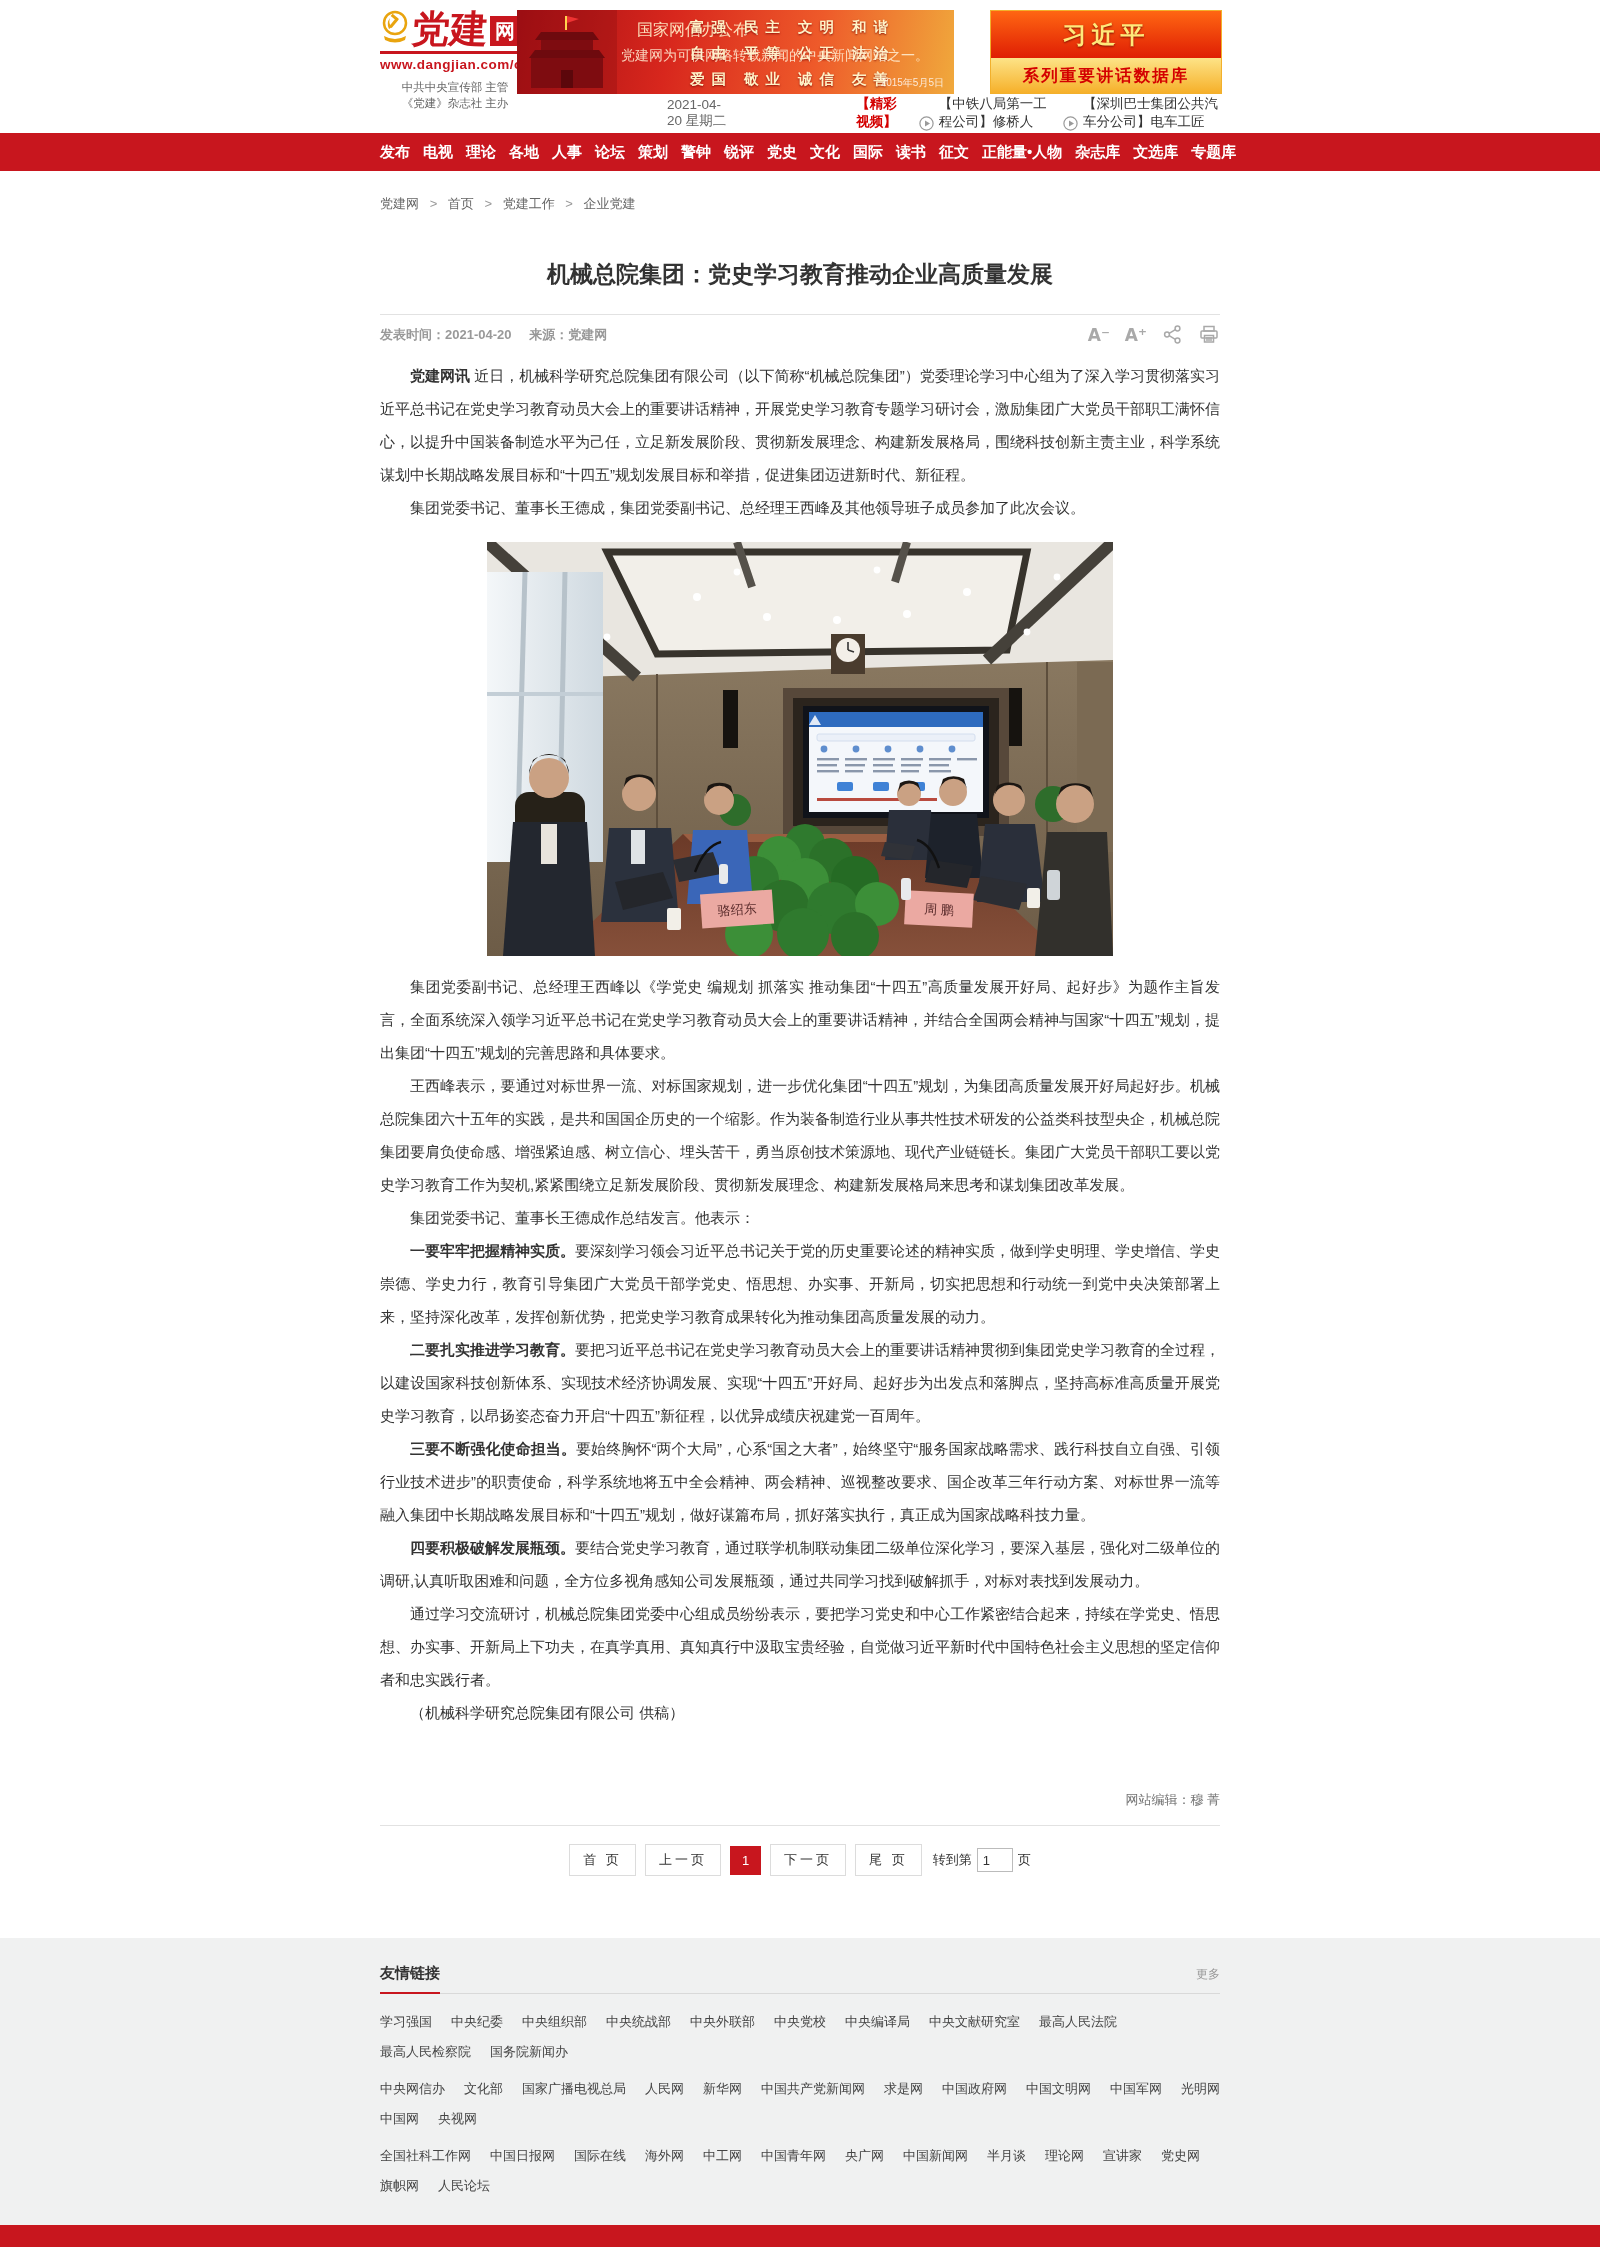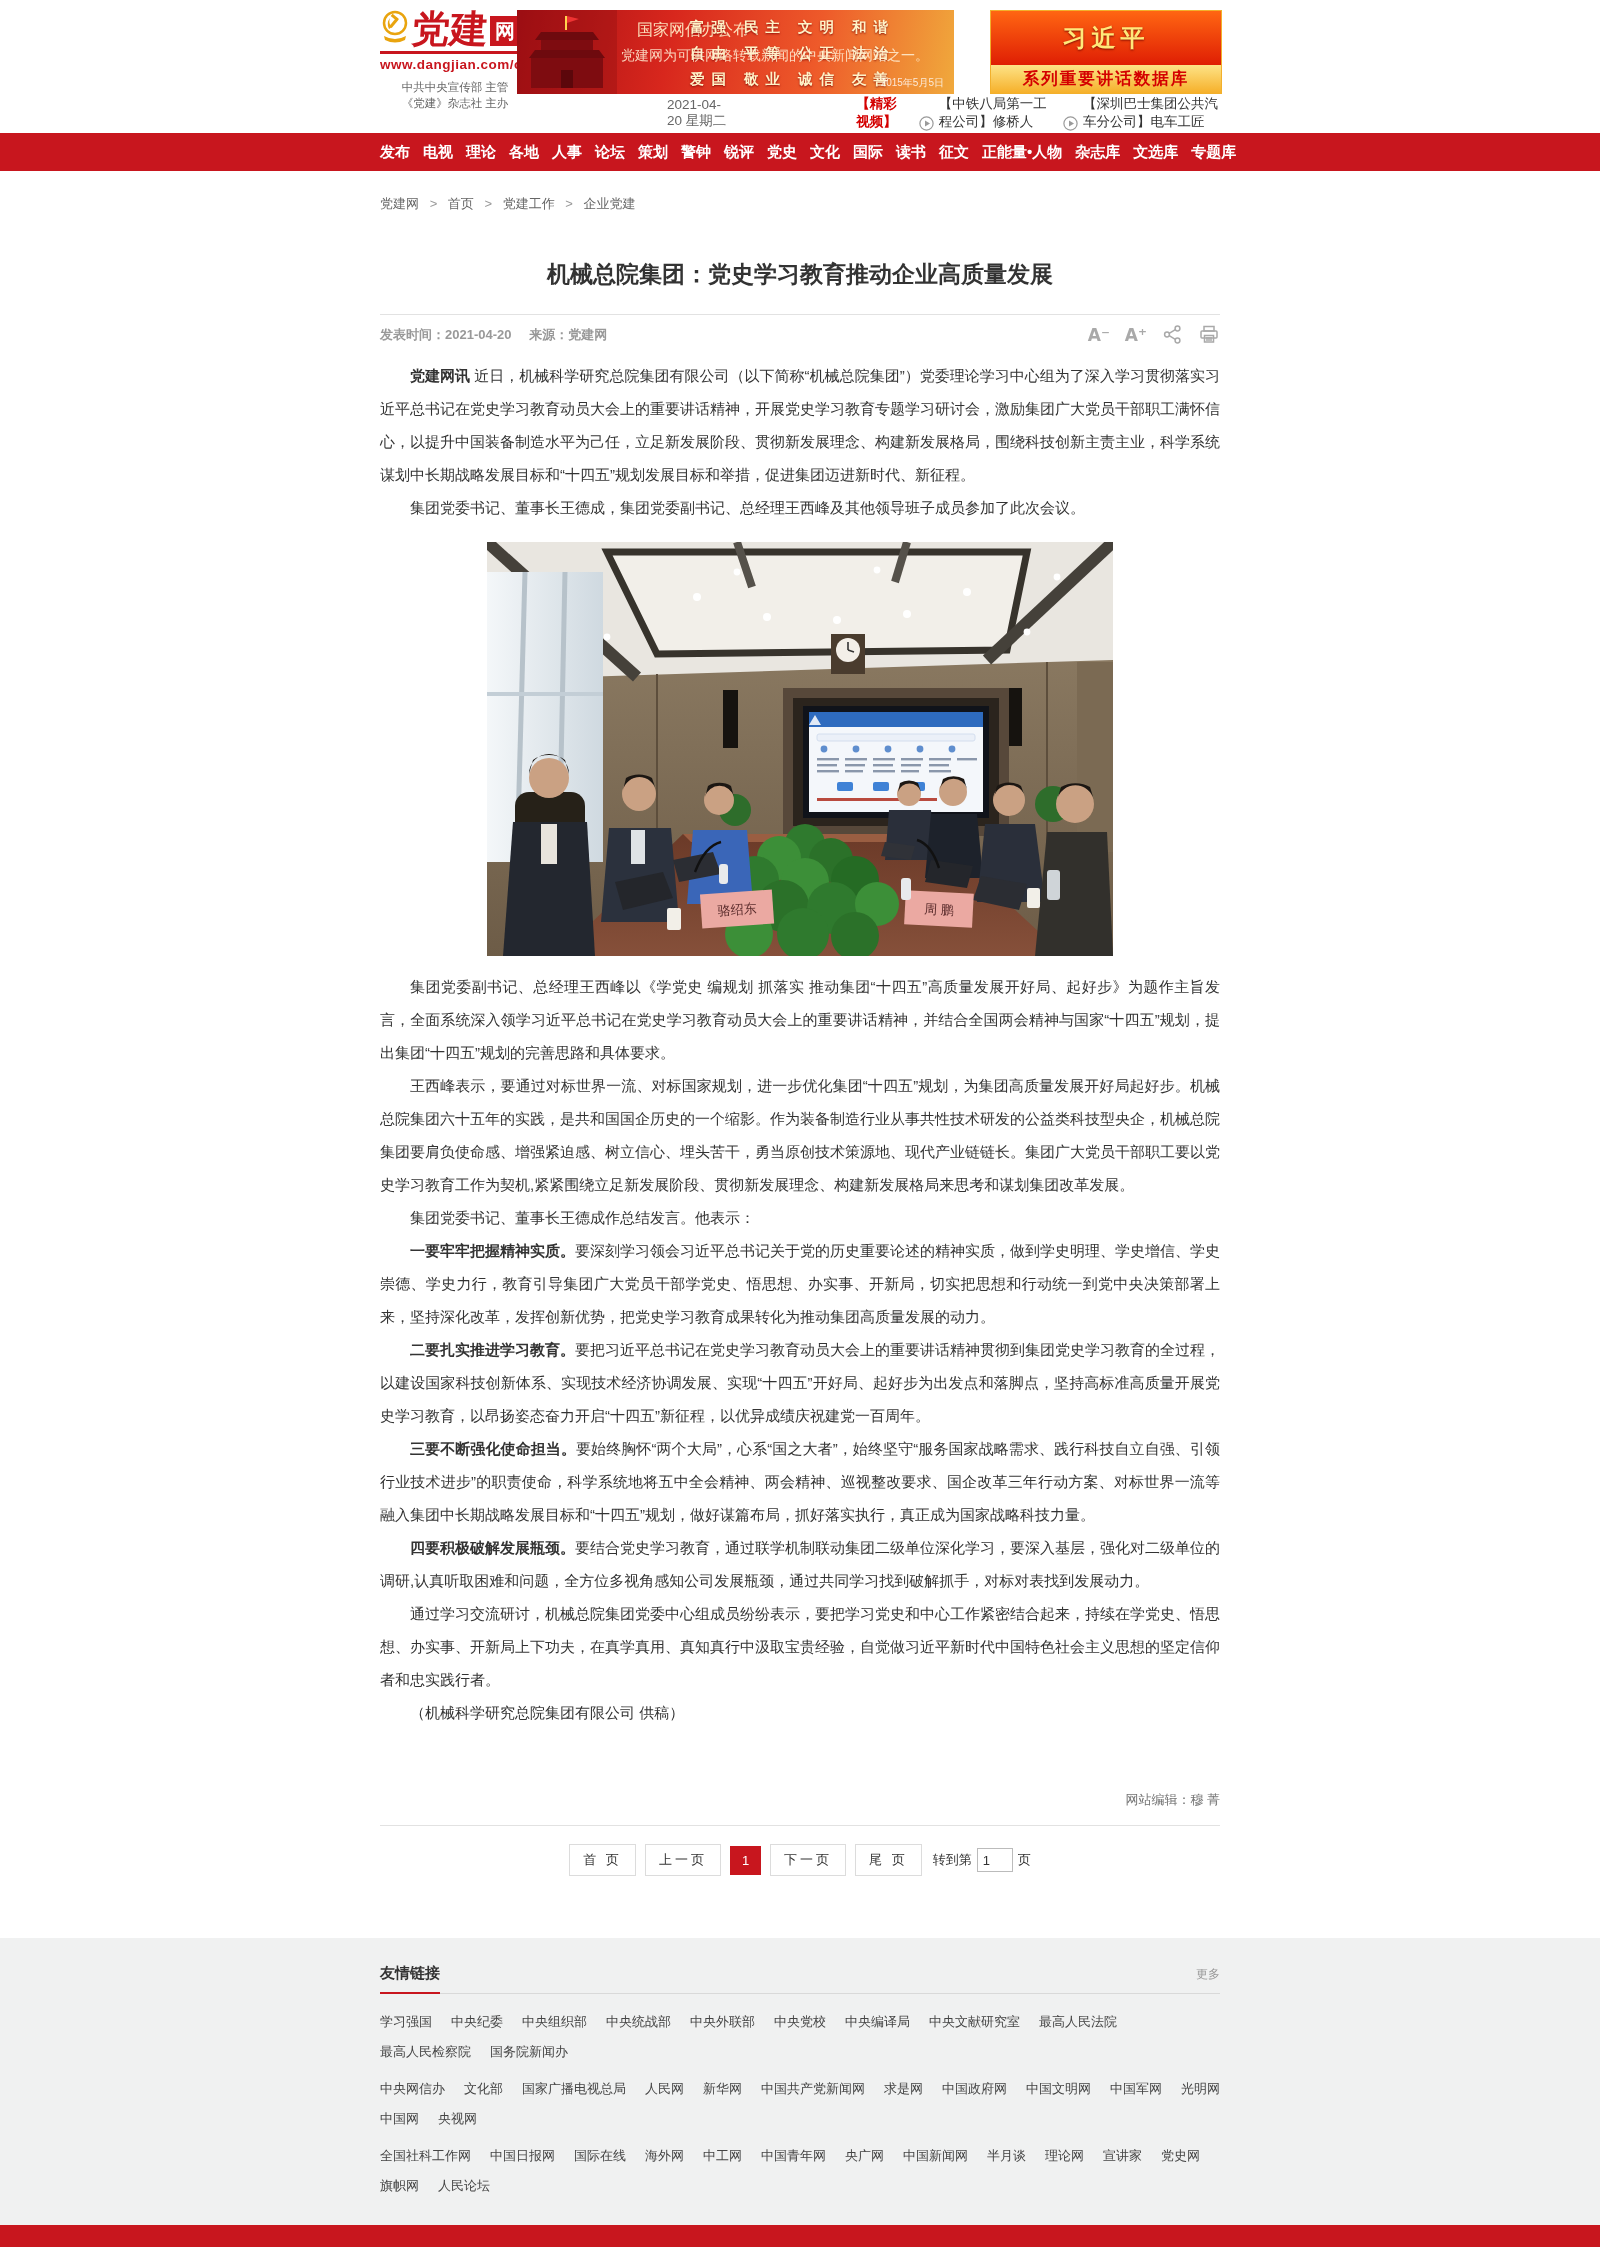--- a/index.html
+++ b/index.html
@@ -29,21 +29,21 @@
   .banner-core { width:437px; height:84px; position:relative; overflow:hidden;
     background:linear-gradient(100deg,#a50e14 0%,#d8271d 35%,#ee5a2a 68%,#f0a93c 100%); }
   .bc-values { position:absolute; left:118px; top:4px; right:4px; text-align:center;
     font-weight:bold; font-size:14.5px; letter-spacing:7px; color:#fff3c8;
     text-shadow:0 1px 2px rgba(120,0,0,.8); line-height:26px; }
   .bc-ann1 { position:absolute; left:120px; top:10px; font-size:16px; color:rgba(255,238,200,.92); }
   .bc-ann2 { position:absolute; left:104px; top:37px; font-size:14px; color:rgba(255,240,214,.85); white-space:nowrap; }
   .bc-date { position:absolute; right:10px; bottom:4px; font-size:10px; color:rgba(255,255,255,.8); }
 
   .banner-db { width:232px; height:84px; display:flex; flex-direction:column; border:1px solid #f2b02c; }
-  .db-top { height:54px; background:linear-gradient(180deg,#ff6612,#df1e04);
+  .db-top { height:47px; background:linear-gradient(180deg,#ff6612,#df1e04);
             display:flex; align-items:center; justify-content:center; }
   .db-top span { color:#ffe97a; font-weight:900; font-size:24px; letter-spacing:5px;
                  text-shadow:0 1px 2px #7e0c00; }
   .db-bottom { flex:1; background:linear-gradient(180deg,#fde387,#f6b02a);
                display:flex; align-items:center; justify-content:center; }
   .db-bottom span { color:#d40000; font-weight:900; font-size:16.5px; letter-spacing:2px; }
 
   .date-row { display:flex; align-items:center; margin-top:9px; margin-left:137px;
               font-size:13.5px; color:#555; height:20px; }
   .date-text { color:#666; }

